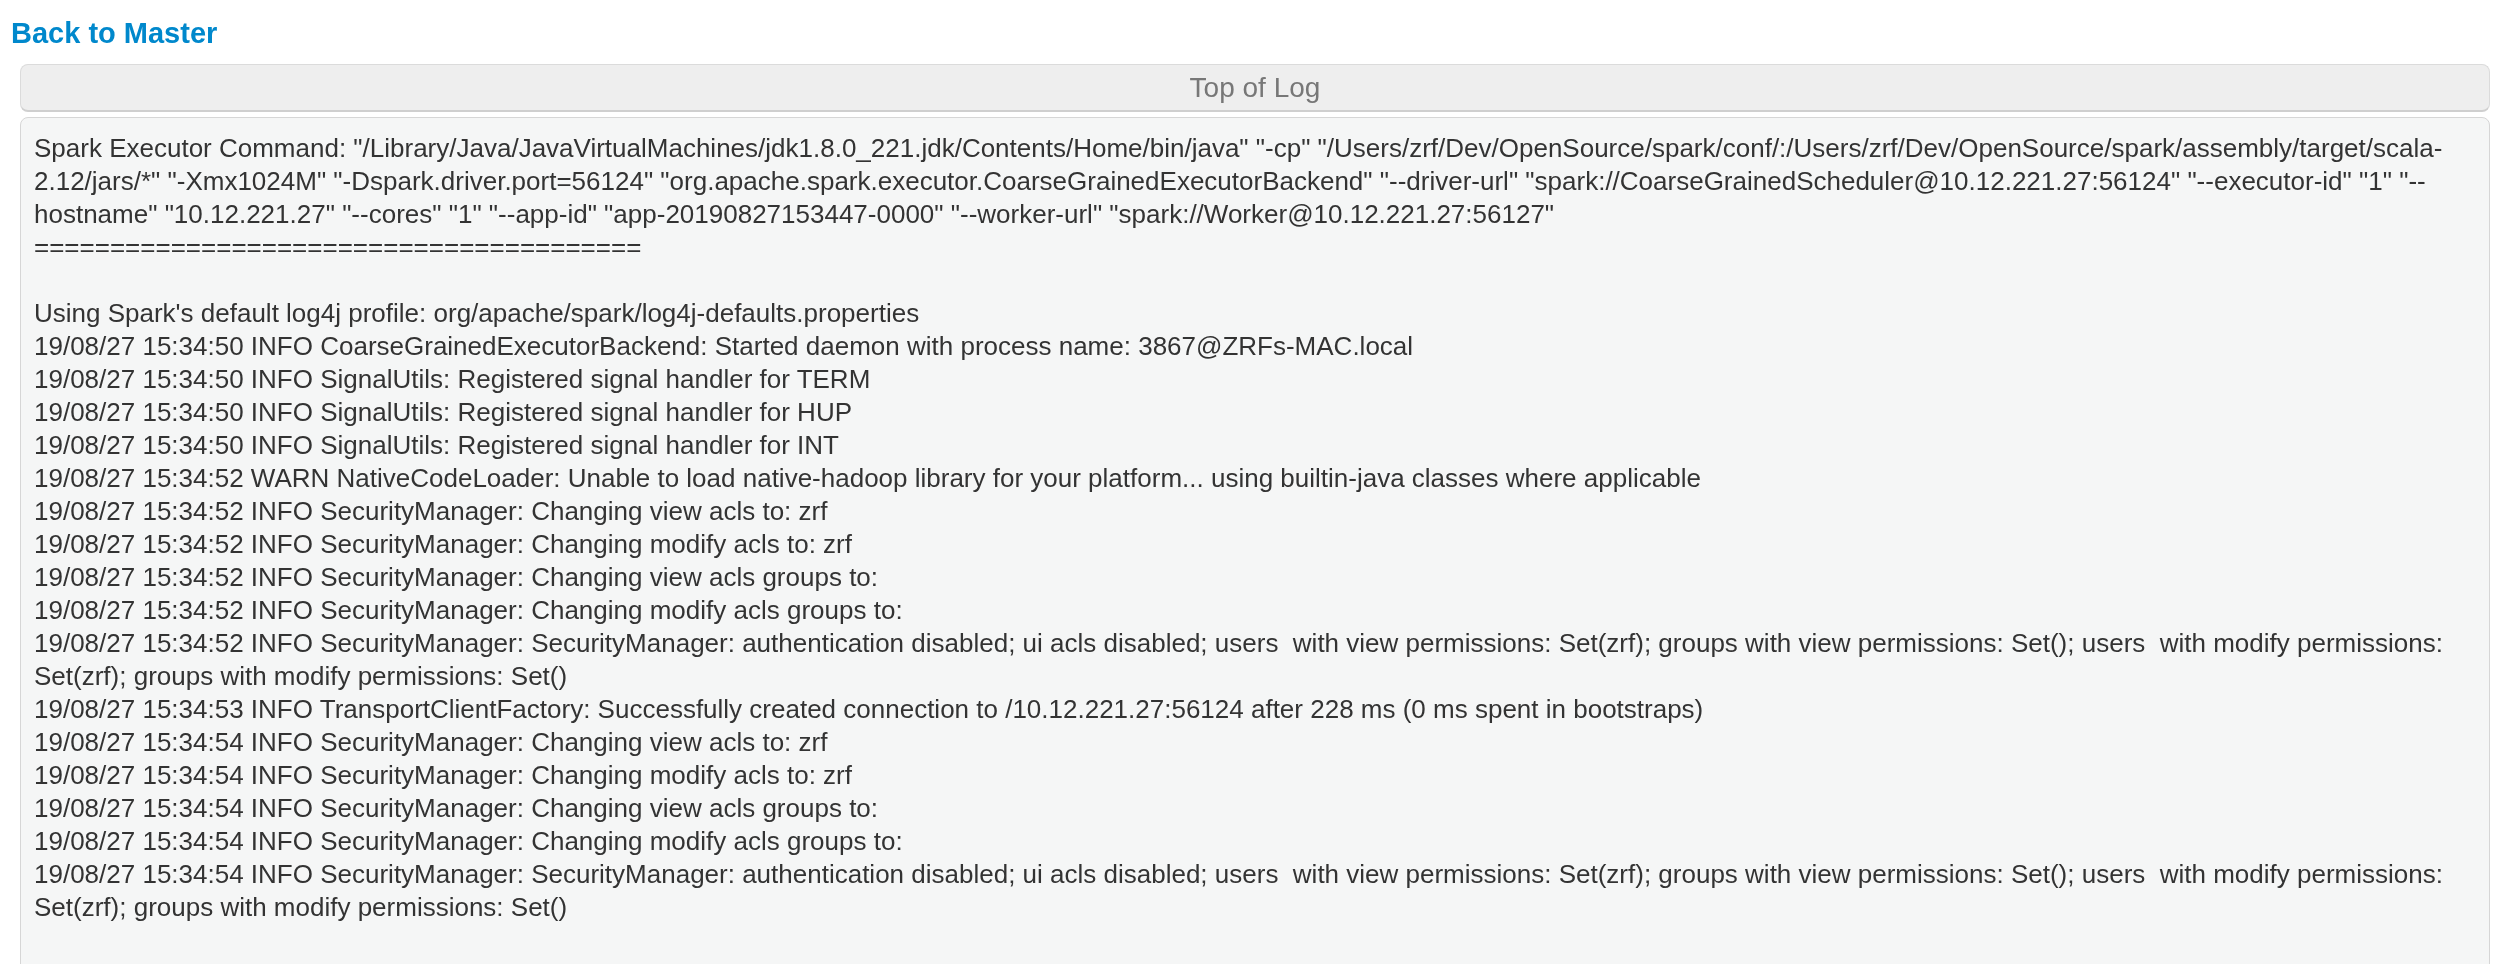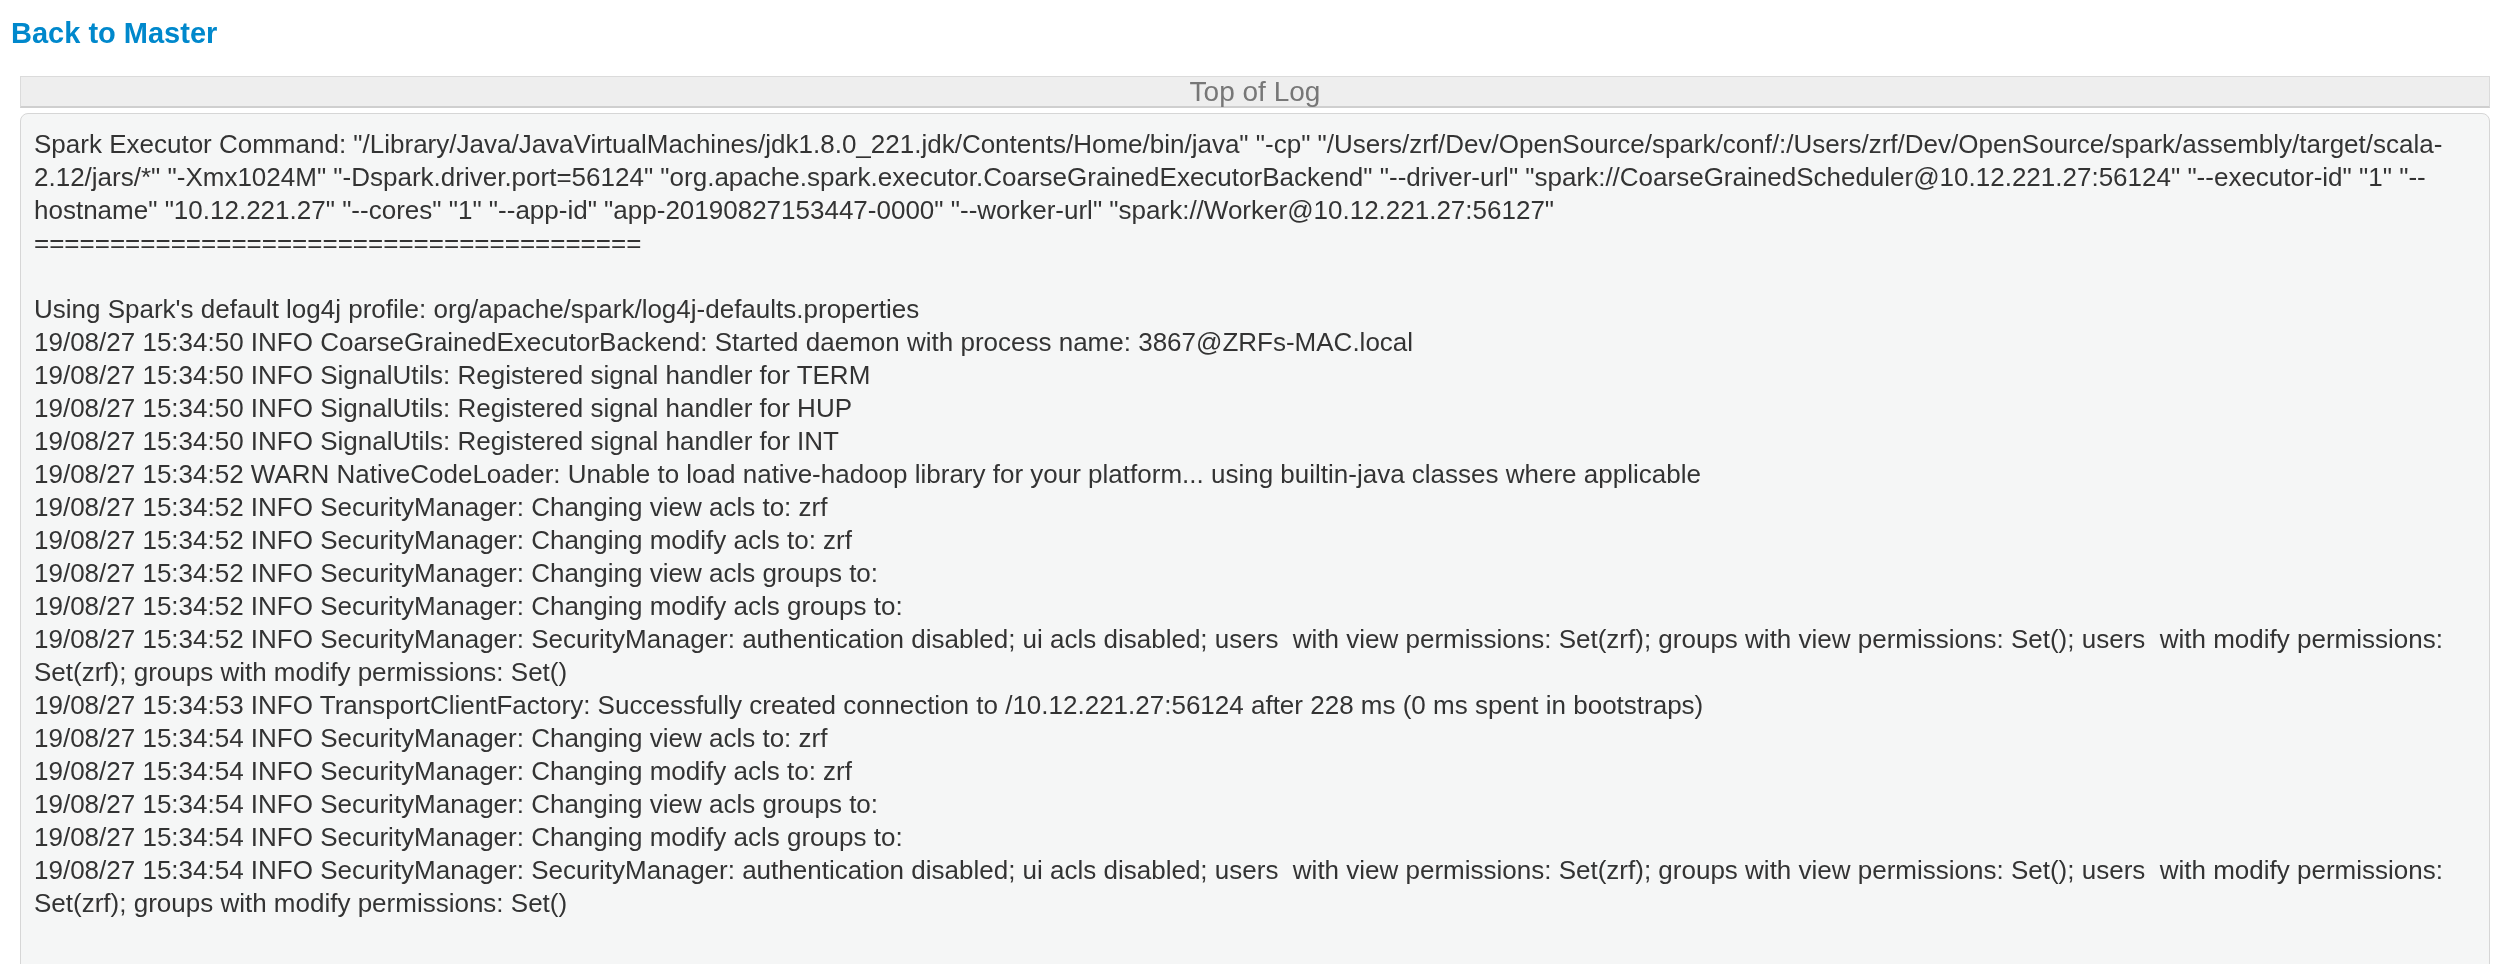--- a/index.html
+++ b/index.html
@@ -12,43 +12,43 @@
     font-family: "Liberation Sans", sans-serif;
     -webkit-font-smoothing: antialiased;
   }
   .page {
     width: 2510px;
     height: 964px;
     position: relative;
   }
   .back-link {
     display: inline-block;
-    margin: 16px 0 16px 11px;
+    margin: 16px 0 4px 11px;
     font-size: 29px;
     line-height: 34px;
     font-weight: 600;
     color: var(--link, #0088cc);
     text-decoration: none;
     cursor: pointer;
   }
   .byte-range {
     margin: 24px 0 0 11px;
     font-size: 29px;
     line-height: 34px;
     color: var(--text, #333333);
   }
   .log-more-btn {
     box-sizing: border-box;
     margin: 10px 20px 0 20px;
     width: 2470px;
-    height: 32px;
+    height: 48px;
     background: var(--panel, #eeeeee);
     border: 1px solid #dbdbdb;
     border-bottom: 2px solid #cfcfcf;
-    border-radius: 0;
+    border-radius: 8px;
     display: flex;
     align-items: center;
     justify-content: center;
     font-size: 28px;
     color: var(--muted, #777777);
     cursor: pointer;
     user-select: none;
   }
   .log-content {
     box-sizing: border-box;

